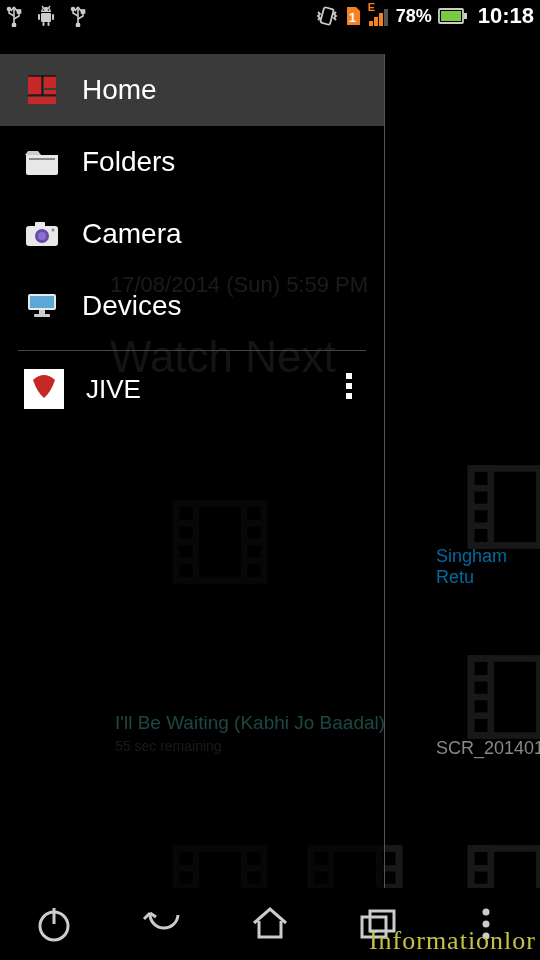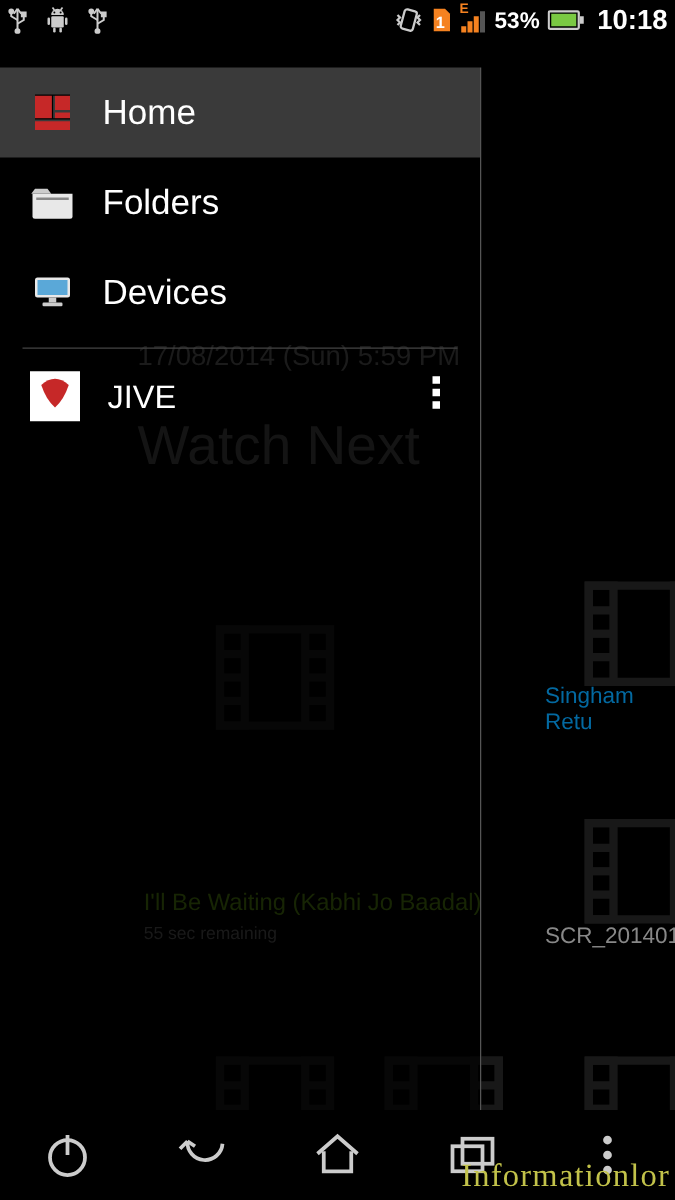--- a/index.html
+++ b/index.html
@@ -10,21 +10,21 @@
   .status-left { display: flex; gap: 14px; align-items: center; }
   .status-right { display: flex; gap: 6px; align-items: center; }
   .status-right .battery-pct { font-size: 18px; }
   .status-right .clock { font-size: 22px; margin-left: 4px; text-align: right; }
   .usb-icon, .android-debug-icon, .vibrate-icon, .sim-icon, .signal-icon, .battery-icon { display:inline-flex; }
 
   
   .bg-page { position: absolute; top: 32px; left: 0; right: 0; bottom: 72px; color: #5a5a5a; padding-left: 42px; }
   .bg-date { position: absolute; top: 240px; left: 110px; font-size: 22px; }
   .bg-title { position: absolute; top: 300px; left: 110px; font-size: 44px; font-weight: 300; color: #444; }
-  .bg-video-title { position: absolute; top: 680px; left: 115px; font-size: 19px; color: #4d7c0f; text-align: center; }
+  .bg-video-title { position: absolute; top: 680px; left: 115px; font-size: 19px; color: #5eead4; text-align: center; }
   .bg-video-sub { position: absolute; top: 706px; left: 115px; font-size: 14px; color: #555; }
   .bg-sing { position: absolute; top: 514px; left: 436px; font-size: 18px; color: #0369a1; }
   .bg-scr  { position: absolute; top: 706px; left: 436px; font-size: 18px; color: #888; }
   .film-icon { position:absolute; opacity:0.18; }
   .film-icon svg { width: 110px; height: 110px; }
   .film1 { top: 420px; left: 460px; }
   .film2 { top: 610px; left: 460px; }
   .film3 { top: 800px; left: 460px; }
   .film4 { top: 455px; left: 165px; }
   .film5 { top: 800px; left: 165px; }
@@ -106,21 +106,21 @@
     </span>
     <span class="signal-icon" style="position:relative;">
       <span style="position:absolute;top:-4px;left:0;font-size:11px;color:#f58220;font-weight:bold;">E</span>
       <svg width="22" height="22" viewBox="0 0 22 22">
         <rect x="1" y="16" width="4" height="5" fill="#f58220"></rect>
         <rect x="6" y="12" width="4" height="9" fill="#f58220"></rect>
         <rect x="11" y="8" width="4" height="13" fill="#f58220"></rect>
         <rect x="16" y="4" width="4" height="17" fill="#555"></rect>
       </svg>
     </span>
-    <span class="battery-pct">53%</span>
+    <span class="battery-pct">78%</span>
     <span class="battery-icon">
       <svg width="30" height="18" viewBox="0 0 30 18">
         <rect x="1" y="2" width="24" height="14" rx="1" fill="none" stroke="#ccc" stroke-width="1.8"></rect>
         <rect x="3" y="4" width="20" height="10" fill="#7ac943"></rect>
         <rect x="26" y="6" width="3" height="6" fill="#ccc"></rect>
       </svg>
     </span>
     <span class="clock">10:18</span>
   </div>
 </div>
@@ -222,20 +222,32 @@
       <span class="nav-icon">
         <svg width="36" height="30" viewBox="0 0 36 30">
           <path d="M2 8 h32 v18 a2 2 0 0 1 -2 2 h-28 a2 2 0 0 1 -2 -2 z" fill="#e8e8e8"></path>
           <path d="M4 4 h10 l3 4 h-16 z" fill="#ccc"></path>
           <rect x="5" y="11" width="26" height="2" fill="#888"></rect>
         </svg>
       </span>
       <span>Folders</span>
     </div>
 
+    <div class="nav-item">
+      <span class="nav-icon">
+        <svg width="36" height="28" viewBox="0 0 36 28">
+          <rect x="2" y="6" width="32" height="20" rx="3" fill="#e8e8e8"></rect>
+          <rect x="11" y="2" width="10" height="5" rx="1" fill="#e8e8e8"></rect>
+          <circle cx="18" cy="16" r="7" fill="#6a4ba8"></circle>
+          <circle cx="18" cy="16" r="4" fill="#8d6fd0"></circle>
+          <circle cx="29" cy="10" r="1.5" fill="#888"></circle>
+        </svg>
+      </span>
+      <span>Camera</span>
+    </div>
 
     <div class="nav-item">
       <span class="nav-icon">
         <svg width="36" height="28" viewBox="0 0 36 28">
           <rect x="4" y="2" width="28" height="16" rx="2" fill="#e8e8e8"></rect>
           <rect x="6" y="4" width="24" height="12" fill="#5aa8d8"></rect>
           <rect x="15" y="18" width="6" height="4" fill="#ccc"></rect>
           <rect x="10" y="22" width="16" height="3" rx="1" fill="#ccc"></rect>
         </svg>
       </span>

